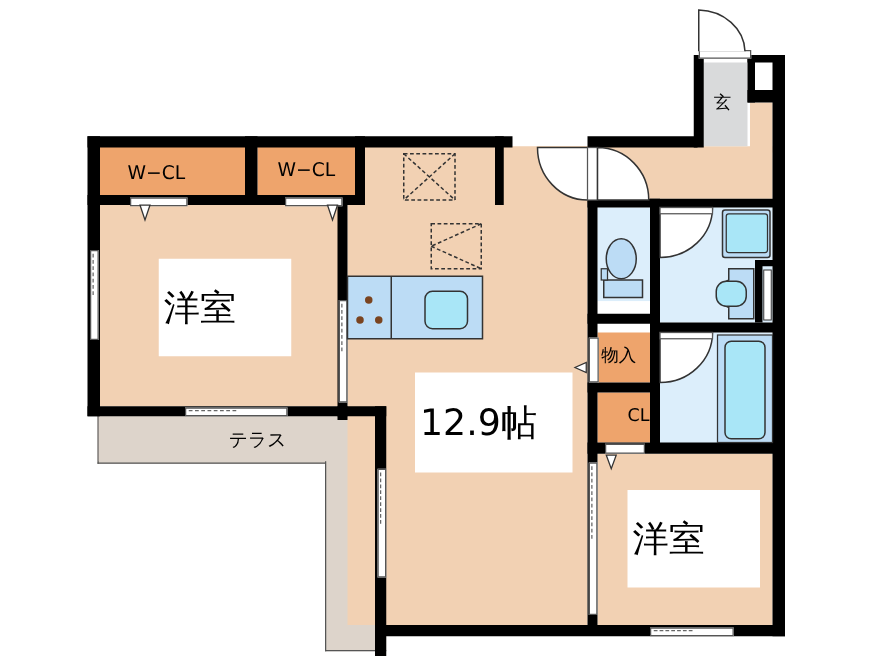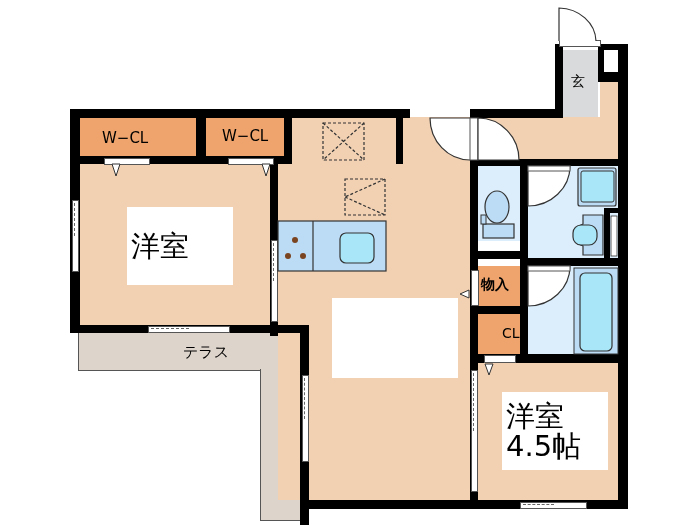--- a/index.html
+++ b/index.html
@@ -176,22 +176,22 @@
 </svg>
 
 <div class="abs" style="left:102px;top:129px;font-size:15px;">W−CL</div>
 <div class="abs" style="left:222px;top:127px;font-size:15px;">W−CL</div>
 
 <div class="label-box" style="left:127px;top:207px;width:98px;height:78px;">
   <span class="label-big">洋室</span>
 </div>
 
 <div class="label-box" style="left:332px;top:298px;width:118px;height:80px;">
+  <span class="label-big">12.9帖</span>
 </div>
 
 <div class="label-box" style="left:502px;top:392px;width:98px;height:78px;">
   <span class="label-big">洋室</span>
-  <span class="label-big">4.5帖</span>
 </div>
 
-<div class="abs" style="left:481px;top:276px;font-size:14px;font-weight:bold;">物入</div>
+<div class="abs" style="left:481px;top:276px;font-size:14px;">物入</div>
 <div class="abs" style="left:502px;top:325px;font-size:14px;">CL</div>
 <div class="abs" style="left:571px;top:73px;font-size:14px;">玄</div>
 
 </body></html>

